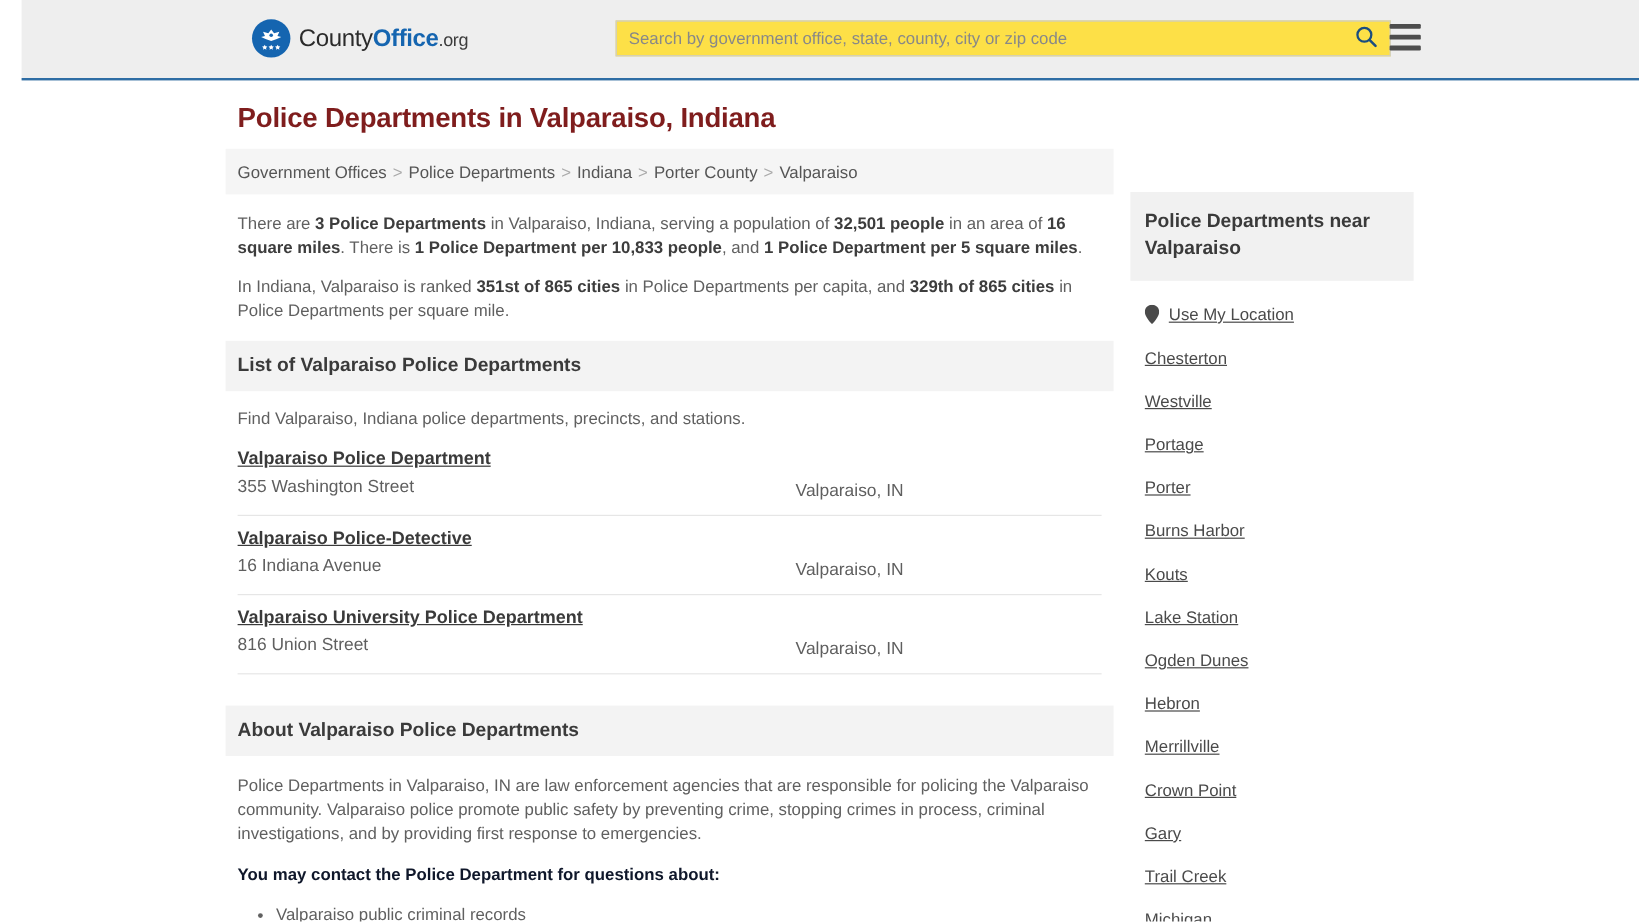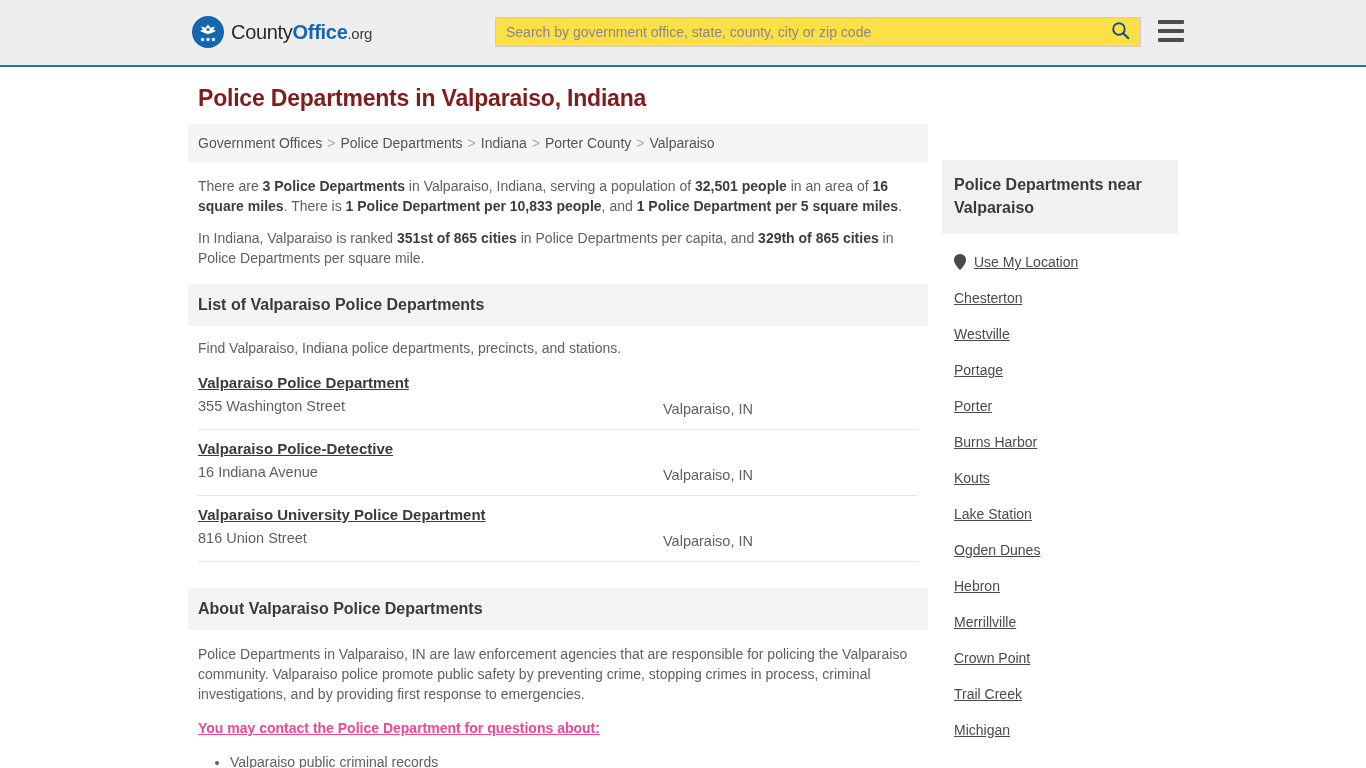--- a/index.html
+++ b/index.html
@@ -11,20 +11,21 @@
     font-family: "Liberation Sans", sans-serif;
     color: #555555;
   }
 
   
   .site-header {
     height: 67px;
     background: #eeeeee;
     border-bottom: 2px solid #2e6da4;
     position: relative;
+    margin-left: 18px;
   }
   .logo-wrap {
     position: absolute;
     left: 192px; top: 16px;
     display: flex; align-items: center;
     gap: 7px;
     text-decoration: none;
   }
   .logo-mark {
     width: 32px; height: 32px; border-radius: 50%;
@@ -170,21 +171,21 @@
     padding-top: 27px;
   }
 
   .about-body {
     padding: 14px 10px 0 10px;
     font-size: 14px;
     line-height: 20px;
     color: #606060;
   }
   .about-body p { margin: 0 0 14px 0; }
-  .about-lead { font-weight: 700; color: #ec4899; margin-bottom: 8px; text-decoration: underline; }
+  .about-lead { font-weight: 700; color: #0f172a; margin-bottom: 8px; }
   .about-list {
     margin: 0; padding-left: 32px;
     font-size: 14px; line-height: 21px; color: #606060;
   }
   .about-list li { margin-bottom: 1px; }
 
   
   .side-head {
     background: #f1f1f1;
     padding: 13px 12px 15px 12px;
@@ -342,20 +343,23 @@
         <div class="side-item">
             <a class="side-link" href="#">Hebron</a>
           </div>
         <div class="side-item">
             <a class="side-link" href="#">Merrillville</a>
           </div>
         <div class="side-item">
             <a class="side-link" href="#">Crown Point</a>
           </div>
         <div class="side-item">
+            <a class="side-link" href="#">Gary</a>
+          </div>
+        <div class="side-item">
             <a class="side-link" href="#">Trail Creek</a>
           </div>
         <div class="side-item">
             <a class="side-link" href="#">Michigan</a>
           </div>
 
       </div>
     </div>
 
   </div>

